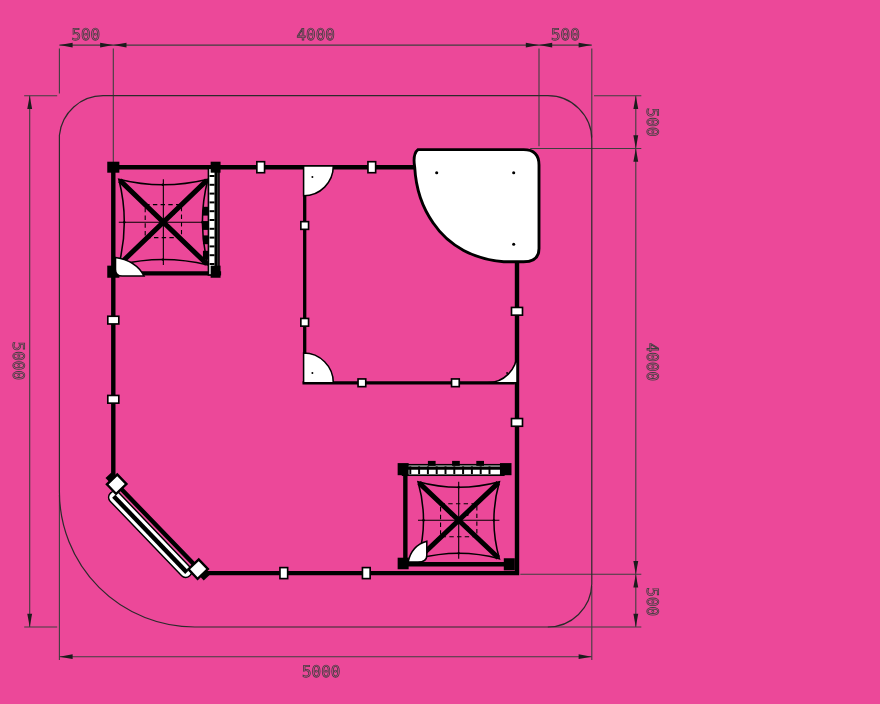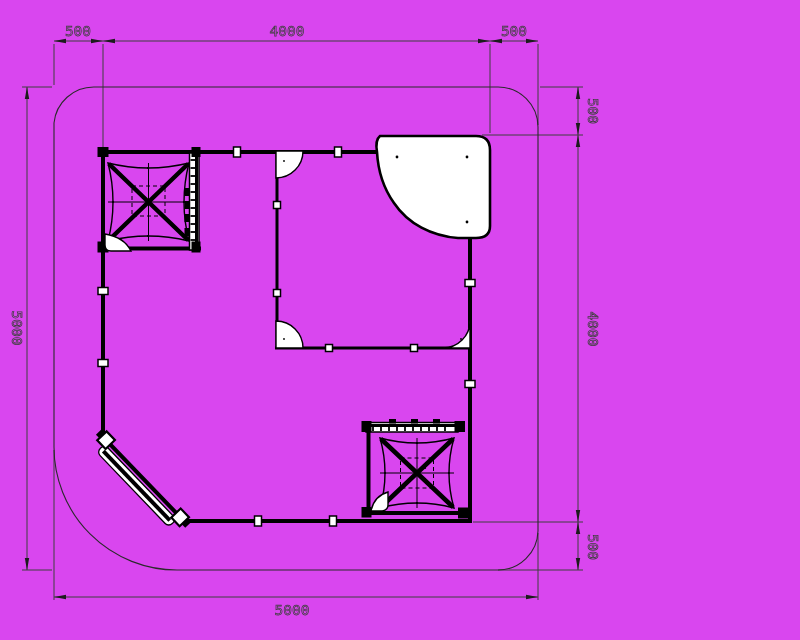--- a/index.html
+++ b/index.html
@@ -1,17 +1,17 @@
 <!DOCTYPE html>
 <html><head>
 <meta charset="utf-8">
 <style>
   html,body{margin:0;padding:0;background:#f3f3f3;}
   .page{
-    width:800px;height:640px;background:#d946ef;position:relative;overflow:hidden;
+    width:800px;height:640px;background:#ec4899;position:relative;overflow:hidden;
     font-family:"DejaVu Sans Mono","Liberation Mono",monospace;
   }
   svg{display:block;}
   
   .thin   {stroke:#2b2b2b;stroke-width:1.1;fill:none;}
   .dim    {stroke:#3f3f3f;stroke-width:1;fill:none;}
   .arrow  {fill:#1c1c1c;stroke:none;}
   .frame  {stroke:#000000;stroke-width:4;fill:none;stroke-linejoin:miter;}
   .frame2 {stroke:#000000;stroke-width:3;fill:none;}
   .padfill{fill:#ffffff;stroke:#000000;stroke-width:1.4;}

